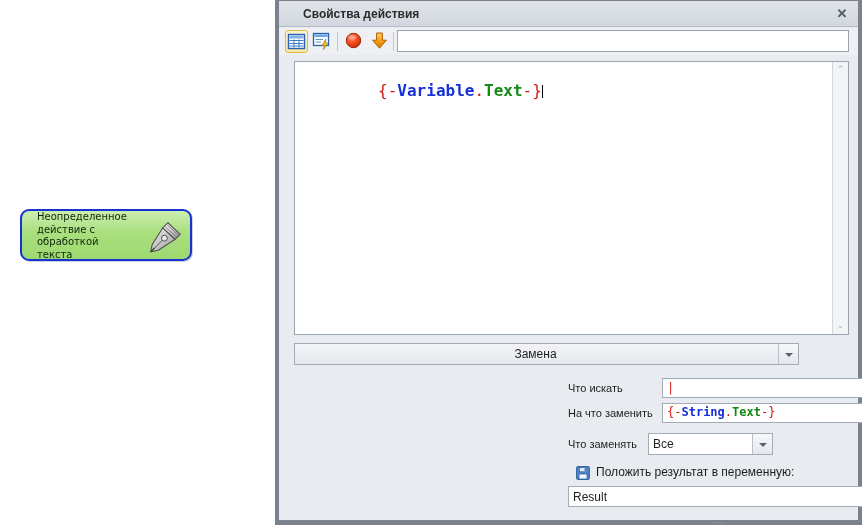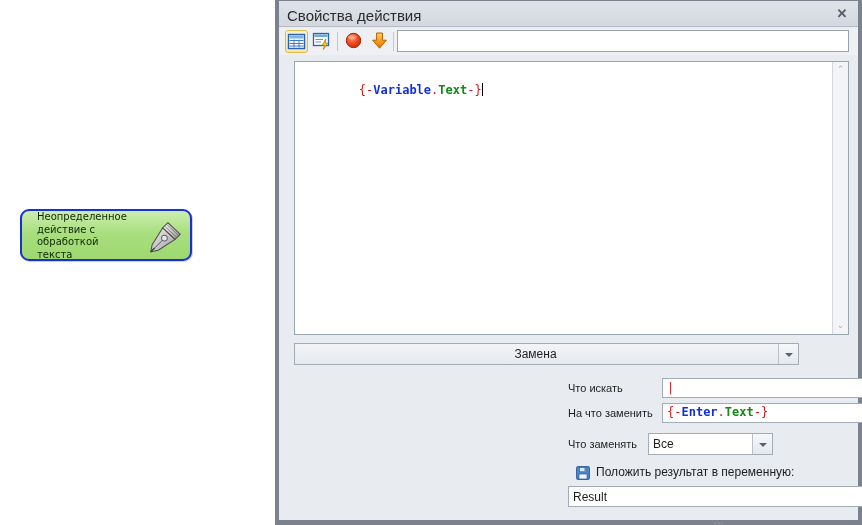--- a/index.html
+++ b/index.html
@@ -57,22 +57,22 @@
     border-bottom: 5px solid #7b828d;
   }
 
   #titlebar {
     position: relative;
     height: 26px;
     background: linear-gradient(to bottom, #dfe3e9 0%, #d3d8e0 100%);
     border-bottom: 1px solid #b6bcc6;
   }
   #title-text {
-    position: absolute; left: 8px; top: 6px;
-    font-size: 15px; color: #2b2b2b;
+    position: absolute; left: 24px; top: 6px;
+    font-size: 12px; color: #2b2b2b; font-weight: bold;
   }
   #close-btn {
     position: absolute; right: 6px; top: 3px;
     width: 20px; height: 19px;
     text-align: center; line-height: 19px;
     font-size: 13px; font-weight: bold; color: #545b66;
     cursor: pointer;
   }
 
   #toolbar {
@@ -108,21 +108,21 @@
   
   #editor-wrap {
     position: absolute; left: 15px; top: 60px;
     width: 555px; height: 274px;
     background: #ffffff;
     border: 1px solid #9aa3b0;
   }
   #editor-text {
     position: absolute; left: 6px; top: 6px;
     font-family: "DejaVu Sans Mono", monospace;
-    font-size: 12px;
+    font-size: 16px;
     white-space: pre;
     line-height: 15px;
   }
   .tk-brace { color: #d31717; }
   .tk-dash  { color: #d31717; }
   .tk-var   { color: #1530d8; font-weight: bold; }
   .tk-dot   { color: #d31717; }
   .tk-prop  { color: #138a13; font-weight: bold; }
   .caret {
     display: inline-block;
@@ -380,21 +380,21 @@
       <div id="mode-combo-text">Замена</div>
       <div class="combo-arrow"></div>
     </div>
 
     <div class="form-label" id="lbl-search">Что искать</div>
     <input class="form-input" id="inp-search" type="text" value="" style="">
     <div id="inp-search-caret">|</div>
 
     <div class="form-label" id="lbl-replace">На что заменить</div>
     <div class="form-input" id="inp-replace">
-      <span class="tk-brace">{</span><span class="tk-dash">-</span><span class="tk-var">Enter</span><span class="tk-dot">.</span><span class="tk-prop">Text</span><span class="tk-dash">-</span><span class="tk-brace">}</span>
+      <span class="tk-brace">{</span><span class="tk-dash">-</span><span class="tk-var">String</span><span class="tk-dot">.</span><span class="tk-prop">Text</span><span class="tk-dash">-</span><span class="tk-brace">}</span>
     </div>
 
     <div class="form-label" id="lbl-scope">Что заменять</div>
     <div id="scope-combo">
       <div id="scope-combo-text">Все</div>
       <div class="combo-arrow"></div>
     </div>
 
     <div class="radio-row" id="radio-text">
       

